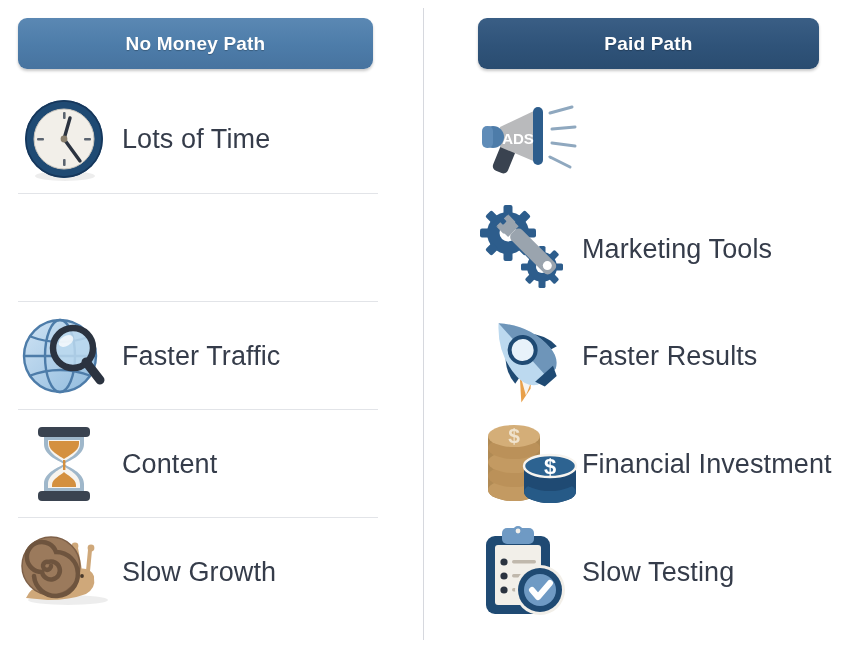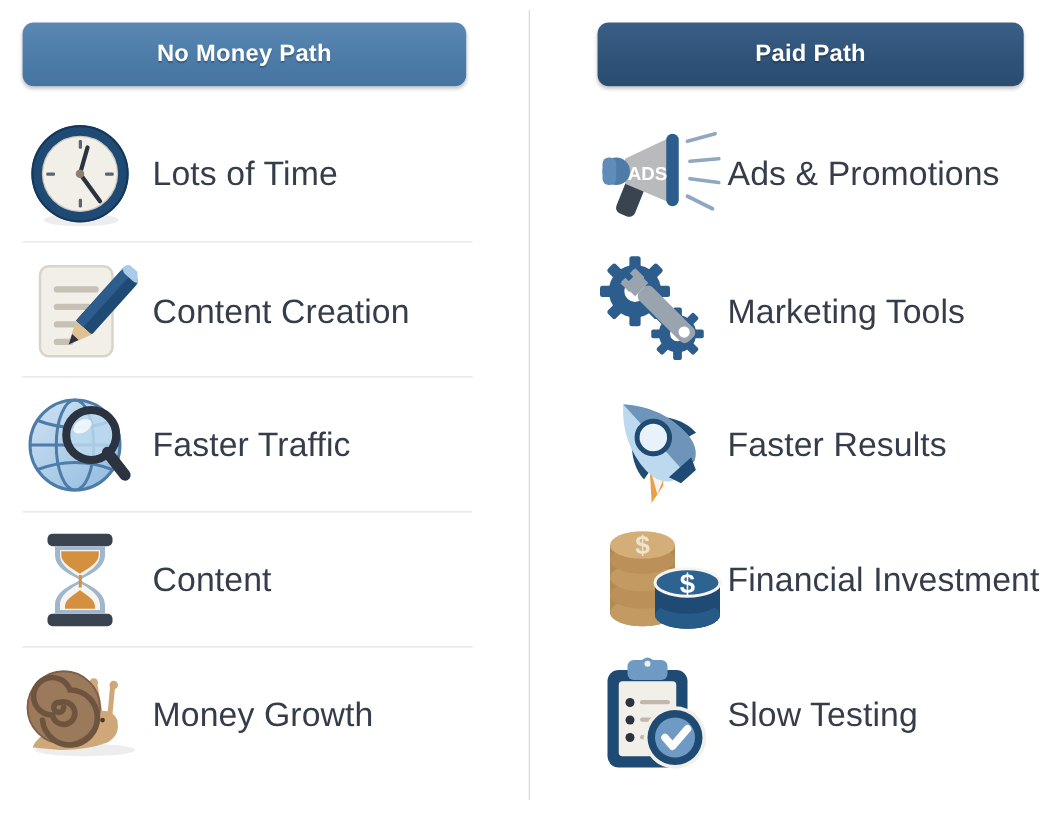--- a/index.html
+++ b/index.html
@@ -132,40 +132,20 @@
           <rect x="66" y="45" width="7" height="2.6" rx="1" fill="#5b6470"></rect>
           <line x1="46" y1="46" x2="52" y2="25" stroke="#2b3340" stroke-width="3.4" stroke-linecap="round"></line>
           <line x1="46" y1="46" x2="62" y2="68" stroke="#2b3340" stroke-width="3.4" stroke-linecap="round"></line>
           <circle cx="46" cy="46" r="3.4" fill="#8a7f6d"></circle>
         </svg>
       </div>
       <span class="row-label">Lots of Time</span>
     </div>
     <div class="hr" style="top:193px;"></div>
 
-    <div class="row" style="top:196px;">
-      <div class="icon-slot">
-        <svg width="92" height="92" viewBox="0 0 92 92">
-          <rect x="14" y="10" width="58" height="72" rx="7" fill="#f2efe9" stroke="#d9d4ca" stroke-width="2"></rect>
-          <rect x="25" y="26" width="36" height="5" rx="2.5" fill="#c6c0b5"></rect>
-          <rect x="25" y="40" width="30" height="5" rx="2.5" fill="#c6c0b5"></rect>
-          <rect x="25" y="54" width="34" height="5" rx="2.5" fill="#c6c0b5"></rect>
-          <rect x="25" y="68" width="16" height="5" rx="2.5" fill="#c6c0b5"></rect>
-          <g transform="rotate(42 62 44)">
-            <rect x="54" y="6" width="17" height="58" rx="2" fill="#1f4a73"></rect>
-            <rect x="54" y="6" width="8" height="58" fill="#2d5d8c"></rect>
-            <path d="M54 64 L71 64 L62.5 82 Z" fill="#e0c193"></path>
-            <path d="M59 74 L66 74 L62.5 82 Z" fill="#2b3340"></path>
-            <path d="M54 12 a8.5 8.5 0 0 1 17 0 L71 6 L54 6 Z" fill="#a9cbe8"></path>
-            <rect x="54" y="2" width="17" height="8" rx="4" fill="#a9cbe8"></rect>
-          </g>
-        </svg>
-      </div>
-      <span class="row-label">Content Creation</span>
-    </div>
     <div class="hr" style="top:301px;"></div>
 
     <div class="row" style="top:303px;">
       <div class="icon-slot">
         <svg width="92" height="92" viewBox="0 0 92 92">
           <defs>
             <linearGradient id="globeG" x1="0" y1="0" x2="1" y2="1">
               <stop offset="0%" stop-color="#cfe3f4"></stop>
               <stop offset="100%" stop-color="#8fbadd"></stop>
             </linearGradient>
@@ -215,21 +195,21 @@
           <path d="M62 44 L58 22" stroke="#cfa87a" stroke-width="4" stroke-linecap="round"></path>
           <path d="M70 45 L72 24" stroke="#cfa87a" stroke-width="4" stroke-linecap="round"></path>
           <circle cx="57" cy="20" r="3.4" fill="#cfa87a"></circle>
           <circle cx="73" cy="22" r="3.4" fill="#cfa87a"></circle>
           <circle cx="64" cy="50" r="1.9" fill="#4a3a2c"></circle>
           <circle cx="33" cy="40" r="29" fill="#9b7a5c"></circle>
           <circle cx="33" cy="40" r="29" fill="none" stroke="#7e6048" stroke-width="1.5"></circle>
           <path d="M33 40 m0 0 a4 4 0 1 1 -3 -4 a9 9 0 1 1 -6 10 a15 15 0 1 1 14 -20 a22 22 0 1 1 -22 24" fill="none" stroke="#6e543e" stroke-width="4.5" stroke-linecap="round"></path>
         </svg>
       </div>
-      <span class="row-label">Money Growth</span>
+      <span class="row-label">Slow Growth</span>
     </div>
   </div>
 
   <div class="column right">
 
     <div class="header-pill">
       <span class="ttl">Paid Path</span>
     </div>
 
     <div class="row" style="top:86px;">
@@ -242,21 +222,20 @@
           <rect x="55" y="14" width="10" height="58" rx="5" fill="#2d5d8c"></rect>
           <text x="40" y="51" font-family="'Liberation Sans', sans-serif" font-size="15" font-weight="bold" fill="#ffffff" text-anchor="middle">ADS</text>
           <g stroke="#8fa8bf" stroke-width="3" stroke-linecap="round">
             <line x1="72" y1="20" x2="94" y2="14"></line>
             <line x1="74" y1="36" x2="97" y2="34"></line>
             <line x1="74" y1="50" x2="97" y2="53"></line>
             <line x1="72" y1="64" x2="92" y2="74"></line>
           </g>
         </svg>
       </div>
-      <span class="row-label">Ads &amp; Promotions</span>
     </div>
 
     <div class="row" style="top:196px;">
       <div class="icon-slot">
         <svg width="92" height="92" viewBox="0 0 92 92">
           <g fill="#2d5d8c">
             <g transform="translate(30,30)">
               <circle cx="0" cy="0" r="21"></circle>
               <g>
                 <rect x="-4.5" y="-28" width="9" height="10" rx="2"></rect>

